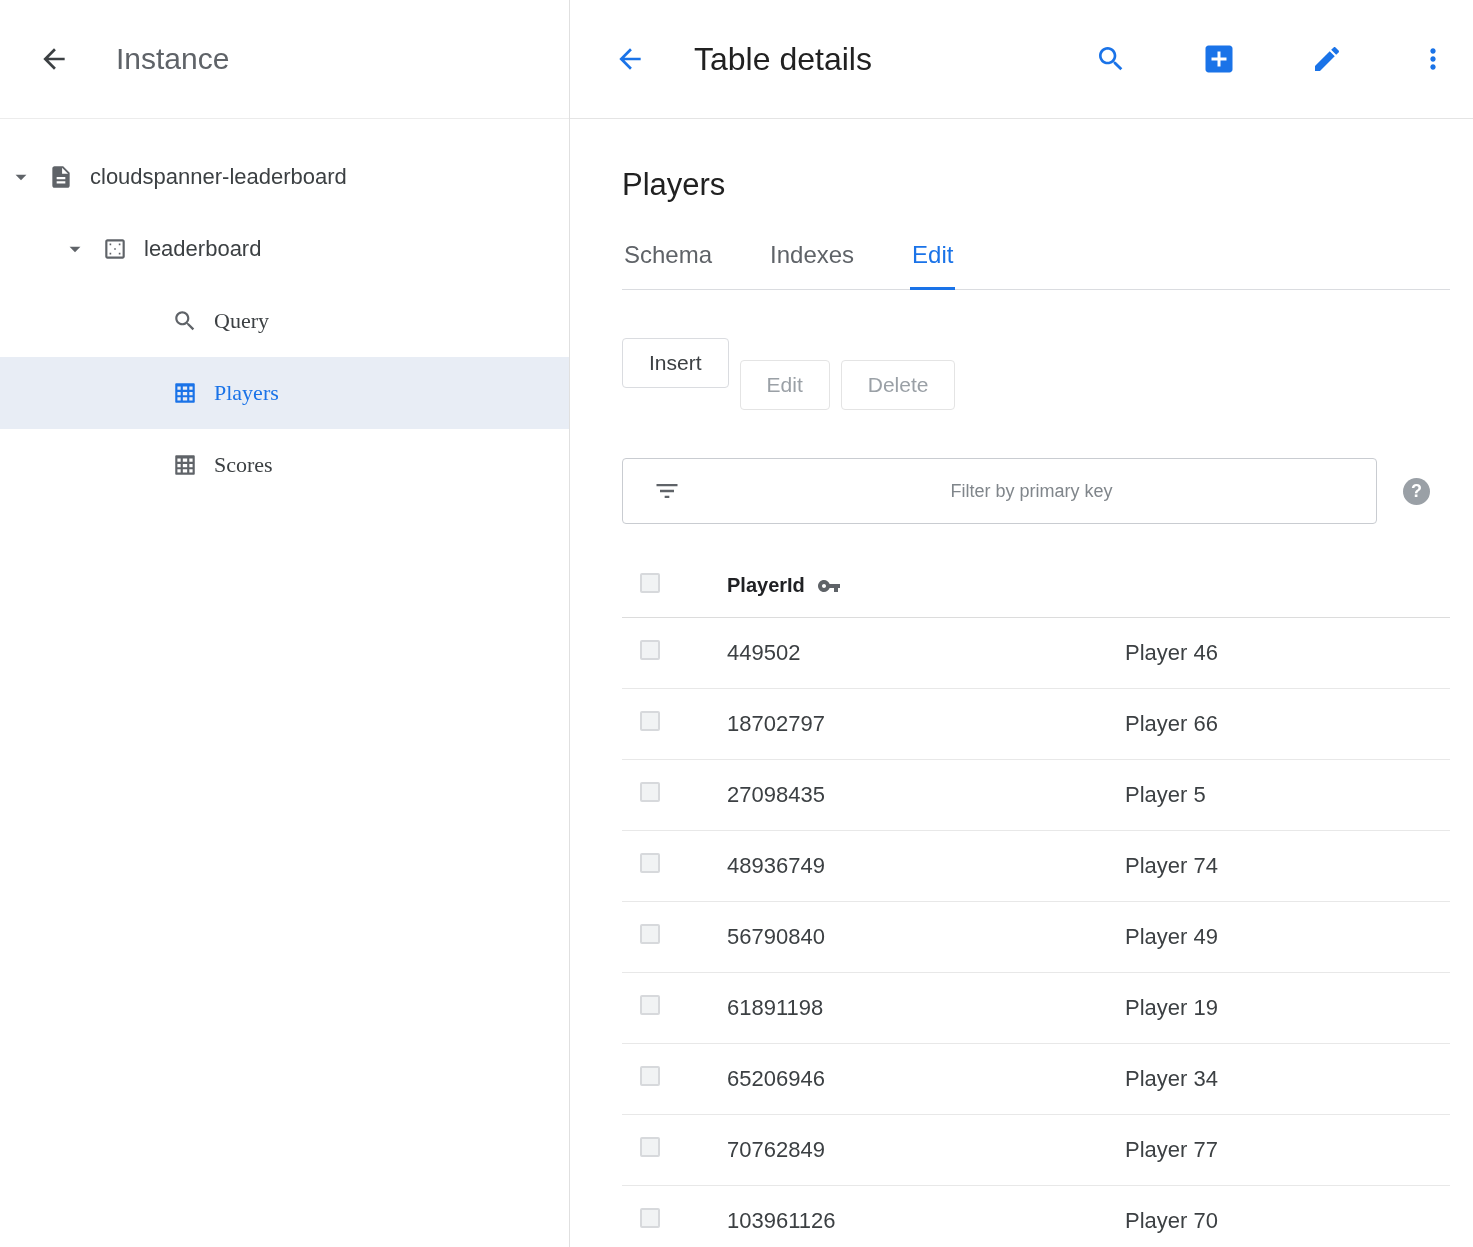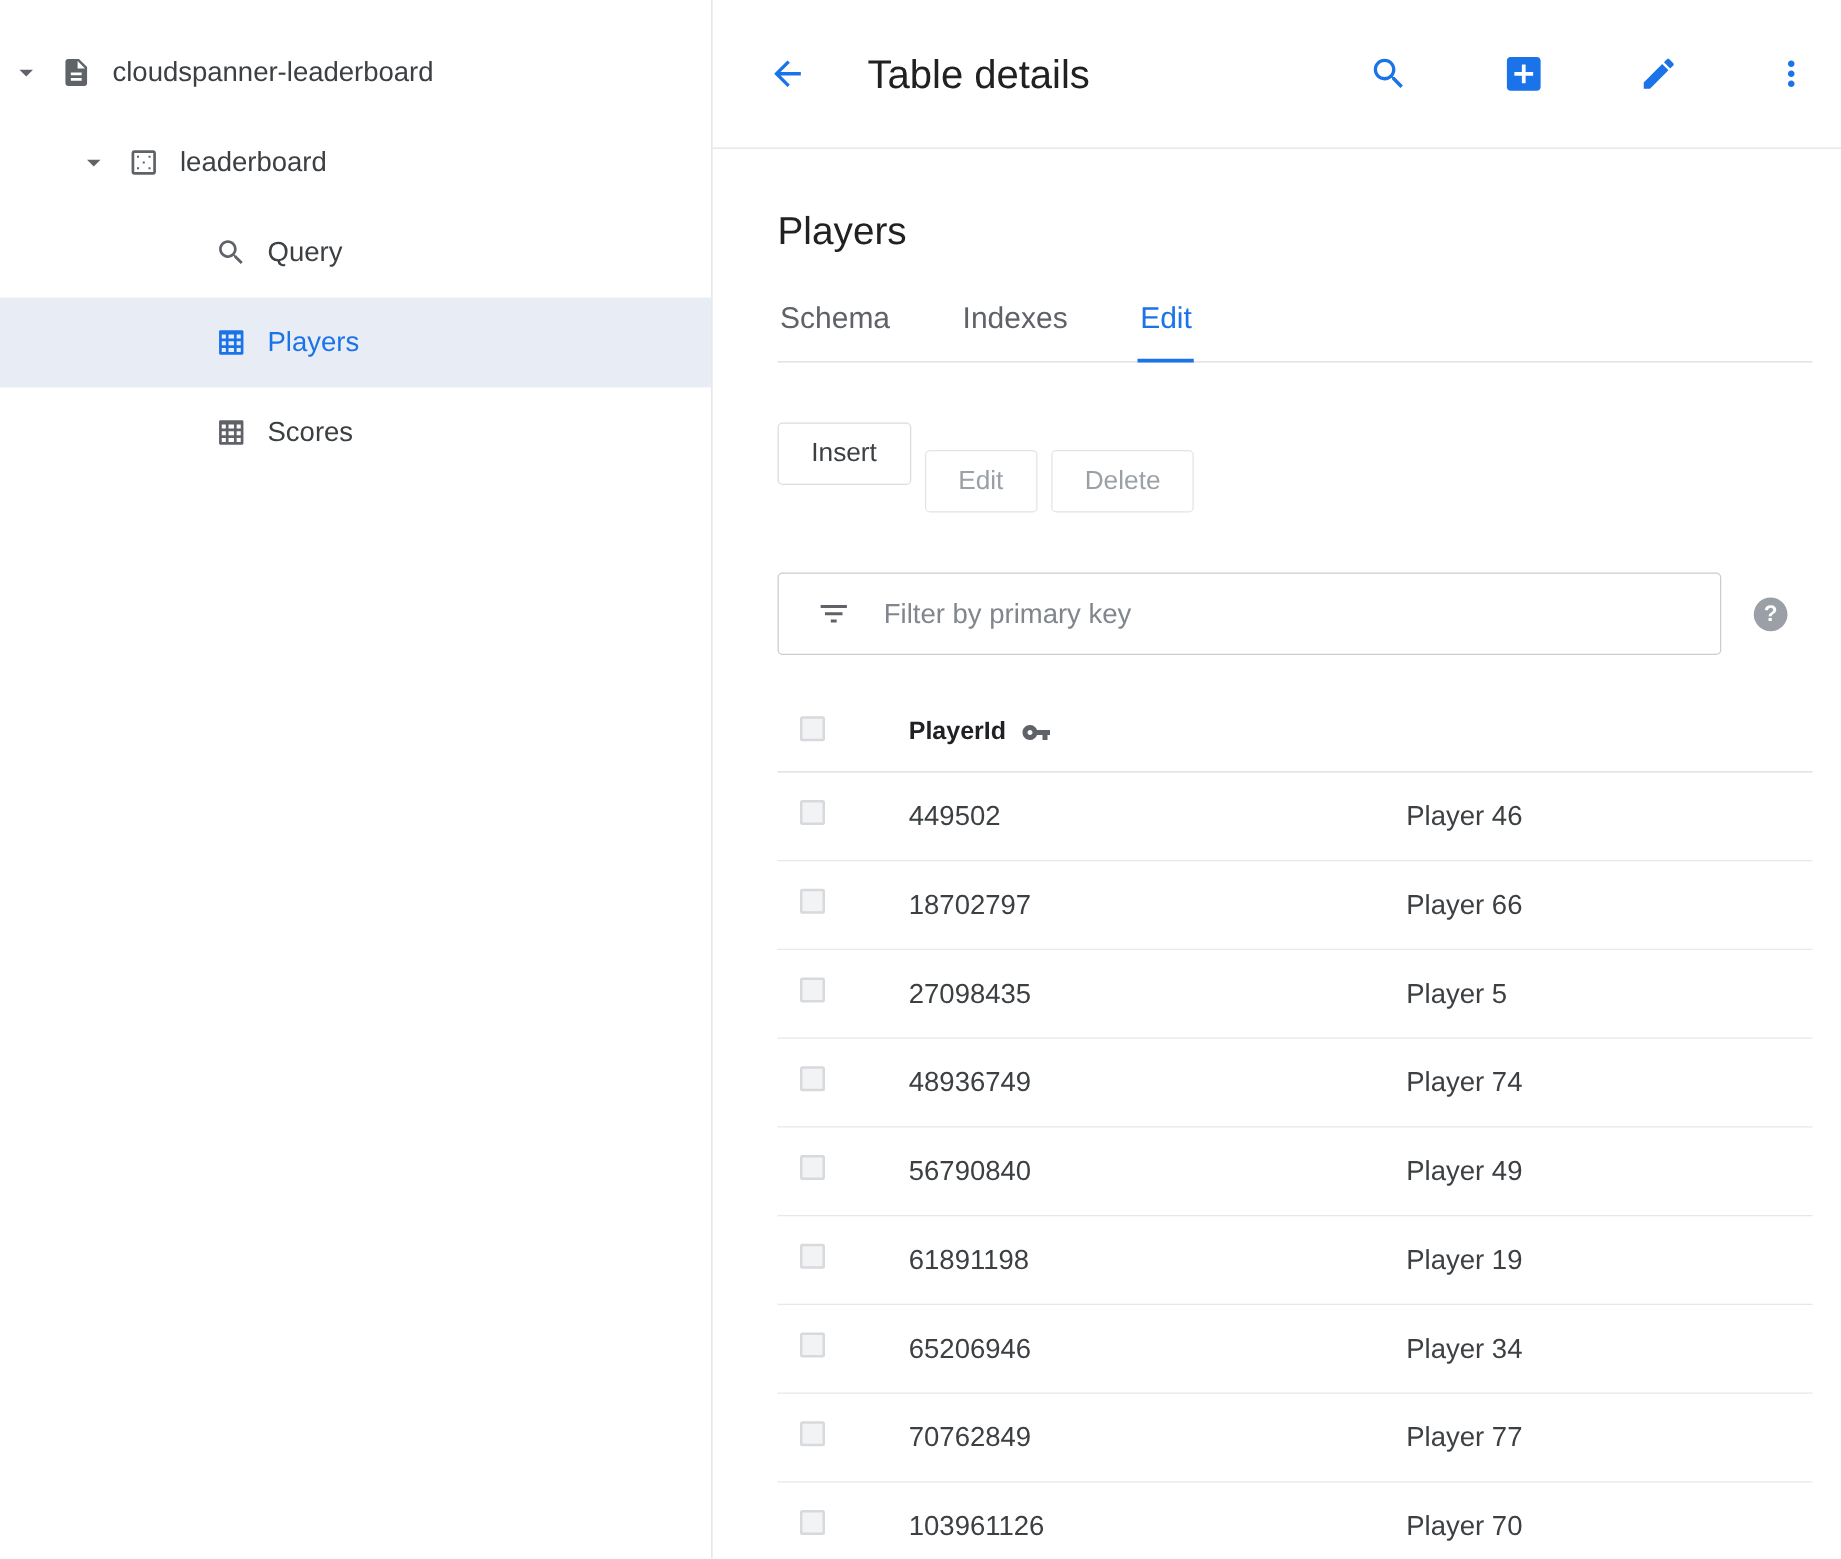--- a/index.html
+++ b/index.html
@@ -23,21 +23,21 @@
 
   .tree { padding-top:22px; }
   .tree-row {
     height:72px; display:flex; align-items:center; cursor:pointer;
     font-size:22px; color:#3c4043;
   }
   .tree-row .caret { color:#5f6368; margin-right:14px; }
   .tree-row .node-icon { color:#5f6368; margin-right:16px; }
   .tree-row.lvl0 { padding-left:8px; }
   .tree-row.lvl1 { padding-left:62px; }
-  .tree-row.lvl2 { padding-left:172px; }
+  .tree-row.lvl2 { padding-left:172px;font-family:Liberation Serif, serif; }
   .tree-row.selected { background:#e8edf5; color:#1a73e8; }
   .tree-row.selected .node-icon { color:#1a73e8; }
 
   
   .main { flex:1; display:flex; flex-direction:column; min-width:0; }
   .main-header {
     height:119px; flex:none; display:flex; align-items:center;
     padding:0 24px 0 44px; border-bottom:1px solid #e4e4e4;
   }
   .main-back { color:#1a73e8; cursor:pointer; }
@@ -67,21 +67,21 @@
 
   
   .filter-row { margin-top:48px; display:flex; align-items:center; }
   .filter-box {
     flex:1; max-width:755px; height:66px; border:1px solid #c9ccd1; border-radius:4px;
     display:flex; align-items:center; padding:0 20px 0 30px; background:#fff;
   }
   .filter-box .icon { color:#5f6368; }
   .filter-input {
     border:none; outline:none; flex:1; margin-left:26px;
-    font-size:22px; font-family:inherit; color:#202124;
+    font-size:18px; font-family:inherit; color:#202124;text-align:center;
   }
   .filter-input::placeholder { color:#80868b; }
   .help-badge {
     width:27px; height:27px; border-radius:50%; background:#9aa0a6; color:#fff;
     display:flex; align-items:center; justify-content:center;
     font-size:18px; font-weight:bold; margin-left:26px; flex:none; cursor:pointer;
   }
   .help-badge::after { content:"?"; }
 
   
@@ -97,20 +97,28 @@
     border-radius:2px; display:inline-block; cursor:pointer;
   }
   .col-header { font-size:20px; font-weight:bold; color:#202124; display:flex; align-items:center; }
   .col-header .icon { color:#5f6368; margin-left:12px; }
   .cell { font-size:22px; color:#3c4043; }
 </style>
 </head>
 <body>
 
 <div class="sidebar">
+  <div class="sidebar-header">
+    <span class="icon sidebar-back">
+      <svg width="32" height="32" viewBox="0 0 24 24" fill="currentColor">
+          <path d="M20 11H7.83l5.59-5.59L12 4l-8 8 8 8 1.41-1.41L7.83 13H20v-2z"></path>
+        </svg>
+    </span>
+    <span class="sidebar-title">Instance</span>
+  </div>
 
   <div class="tree">
     <div class="tree-row lvl0">
       <span class="icon caret">
         <svg width="26" height="26" viewBox="0 0 24 24" fill="currentColor">
             <path d="M7 10l5 5 5-5z"></path>
           </svg>
       </span>
       <span class="icon node-icon">
         <svg width="26" height="26" viewBox="0 0 24 24" fill="currentColor">

